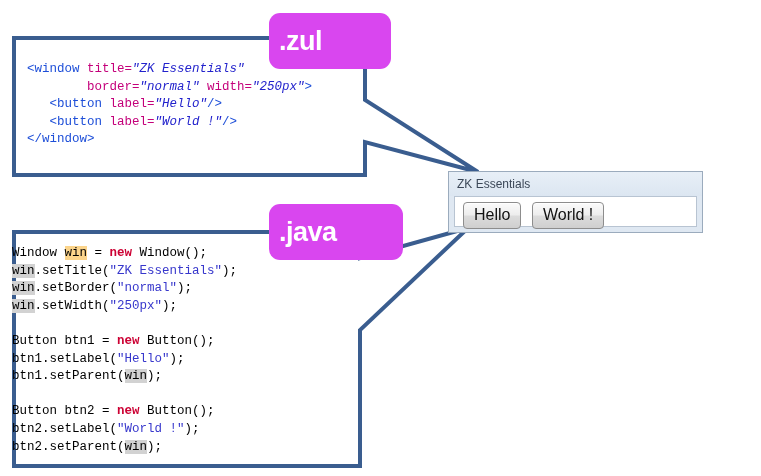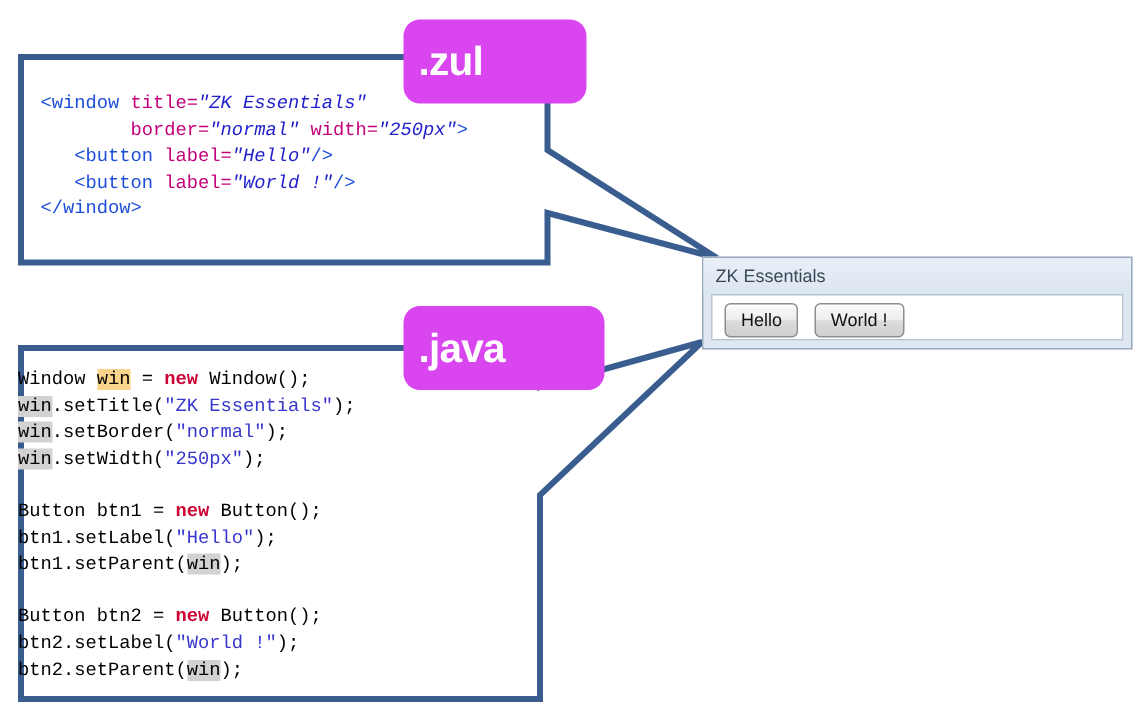--- a/index.html
+++ b/index.html
@@ -82,23 +82,23 @@
   #tab-java {
     left: 269px;
     top: 204px;
     width: 134px;
     height: 56px;
   }
 
   
   #zk-window {
     position: absolute;
-    left: 468px;
+    left: 448px;
     top: 171px;
-    width: 287px;
+    width: 255px;
     height: 62px;
     border: 1px solid #9babbd;
     background: #dfe8f2;
     box-sizing: border-box;
     font-family: "Liberation Sans", sans-serif;
   }
   #zk-titlebar {
     height: 24px;
     line-height: 24px;
     padding-left: 8px;
@@ -113,21 +113,21 @@
     right: 5px;
     bottom: 5px;
     background: #ffffff;
     border: 1px solid #b8c4d2;
     box-sizing: border-box;
     padding: 5px 0 0 8px;
   }
   .zk-btn {
     display: inline-block;
     font-family: "Liberation Sans", sans-serif;
-    font-size: 12px;
+    font-size: 16px;
     color: #111111;
     background: linear-gradient(to bottom, #fbfbfb 0%, #ededed 48%, #dcdcdc 52%, #cfcfcf 100%);
     border: 1px solid #8d8d8d;
     border-radius: 4px;
     padding: 3px 10px 4px 10px;
     margin-right: 6px;
     box-shadow: inset 0 1px 0 #ffffff;
     cursor: pointer;
   }
 </style>

